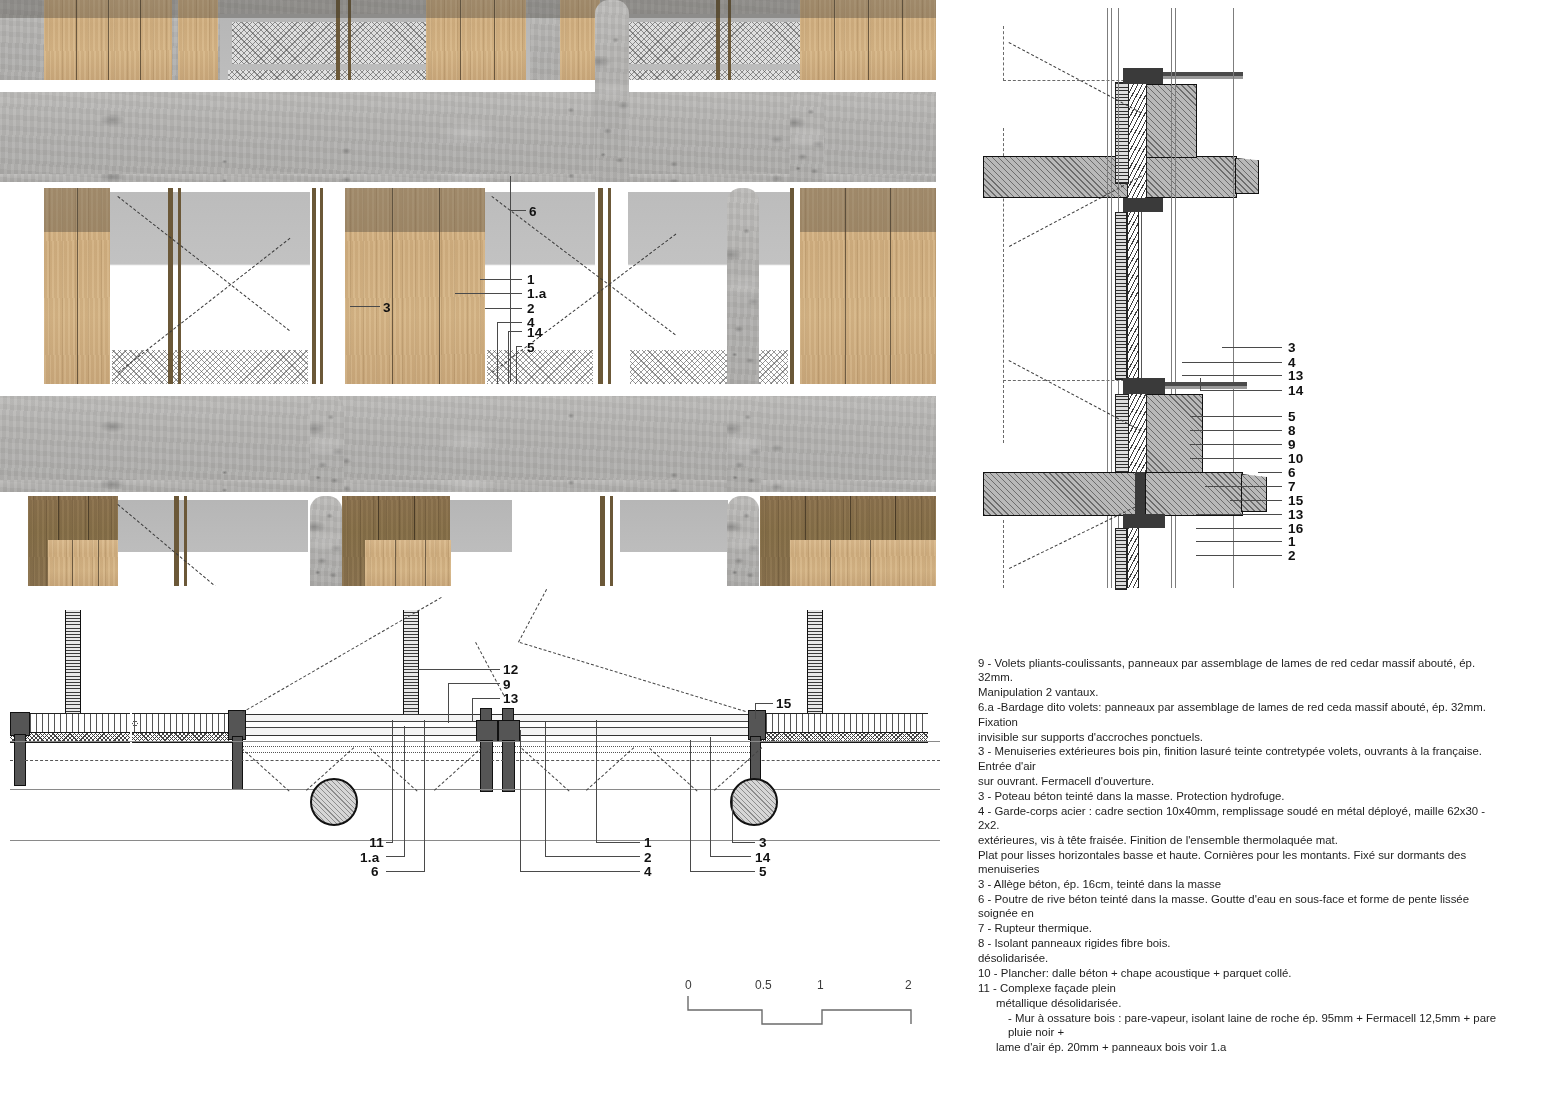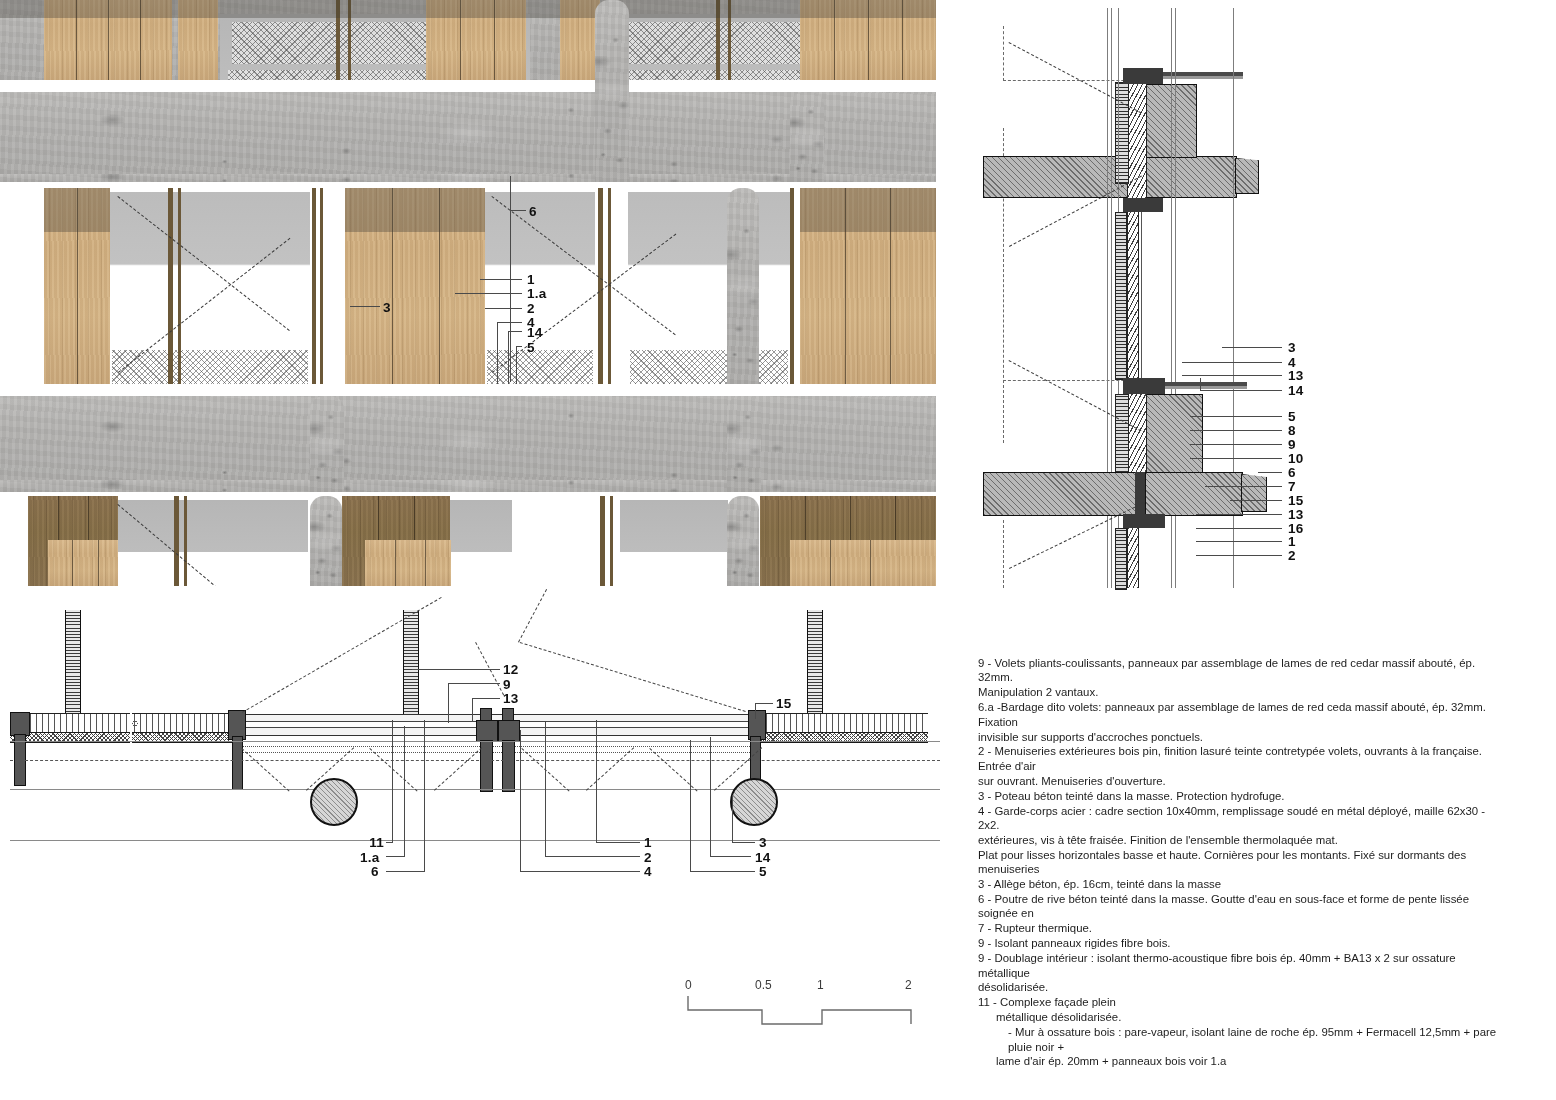--- a/index.html
+++ b/index.html
@@ -486,30 +486,30 @@
   <svg width="240" height="34" style="position:absolute;left:0;top:16px;">
     <polyline points="8,2 8,16 82,16 82,30 142,30 142,16 231,16 231,30" fill="none" stroke="#6b6b6b" stroke-width="1.4"></polyline>
   </svg>
 </div>
 
 <div class="panel" id="legend">
   <p>9 -   Volets pliants-coulissants, panneaux par assemblage de lames de red cedar massif abouté, ép. 32mm.</p>
   <p>Manipulation 2 vantaux.</p>
   <p>6.a -Bardage dito volets: panneaux par assemblage de lames de red ceda massif abouté, ép. 32mm. Fixation</p>
   <p>invisible sur supports d'accroches ponctuels.</p>
-  <p>2 -   Menuiseries extérieures bois pin, finition lasuré teinte contretypée volets, ouvrants à la française. Entrée d'air</p>
-  <p>sur ouvrant. Menuiseries d'ouverture.</p>
+  <p>3 -   Menuiseries extérieures bois pin, finition lasuré teinte contretypée volets, ouvrants à la française. Entrée d'air</p>
+  <p>sur ouvrant. Fermacell d'ouverture.</p>
   <p>3 -   Poteau béton teinté dans la masse. Protection hydrofuge.</p>
   <p>4 -   Garde-corps acier : cadre section 10x40mm, remplissage soudé en métal déployé, maille 62x30 - 2x2.</p>
   <p>extérieures, vis à tête fraisée. Finition de l'ensemble thermolaquée mat.</p>
   <p>Plat pour lisses horizontales basse et haute. Cornières pour les montants. Fixé sur  dormants des menuiseries</p>
   <p>3 -   Allège béton, ép. 16cm, teinté dans la masse</p>
   <p>6 -   Poutre de rive béton teinté dans la masse. Goutte d'eau en sous-face et forme de pente lissée soignée en</p>
   <p>7 -   Rupteur thermique.</p>
-  <p>9 -   Isolant panneaux rigides fibre bois.</p>
-  <p>9 -   Doublage intérieur : isolant thermo-acoustique fibre bois ép. 40mm + BA13 x 2 sur ossature métallique</p>
+  <p>8 -   Isolant panneaux rigides fibre bois.</p>
   <p>désolidarisée.</p>
+  <p>10 -  Plancher: dalle béton + chape acoustique + parquet collé.</p>
   <p>11 - Complexe façade plein</p>
   <p class="ind2">métallique désolidarisée.</p>
   <p class="ind1">- Mur à ossature bois : pare-vapeur, isolant laine de roche ép. 95mm + Fermacell 12,5mm + pare pluie noir +</p>
   <p class="ind2">lame d'air ép. 20mm + panneaux bois voir 1.a</p>
 
 </div>
 
 </body></html>

